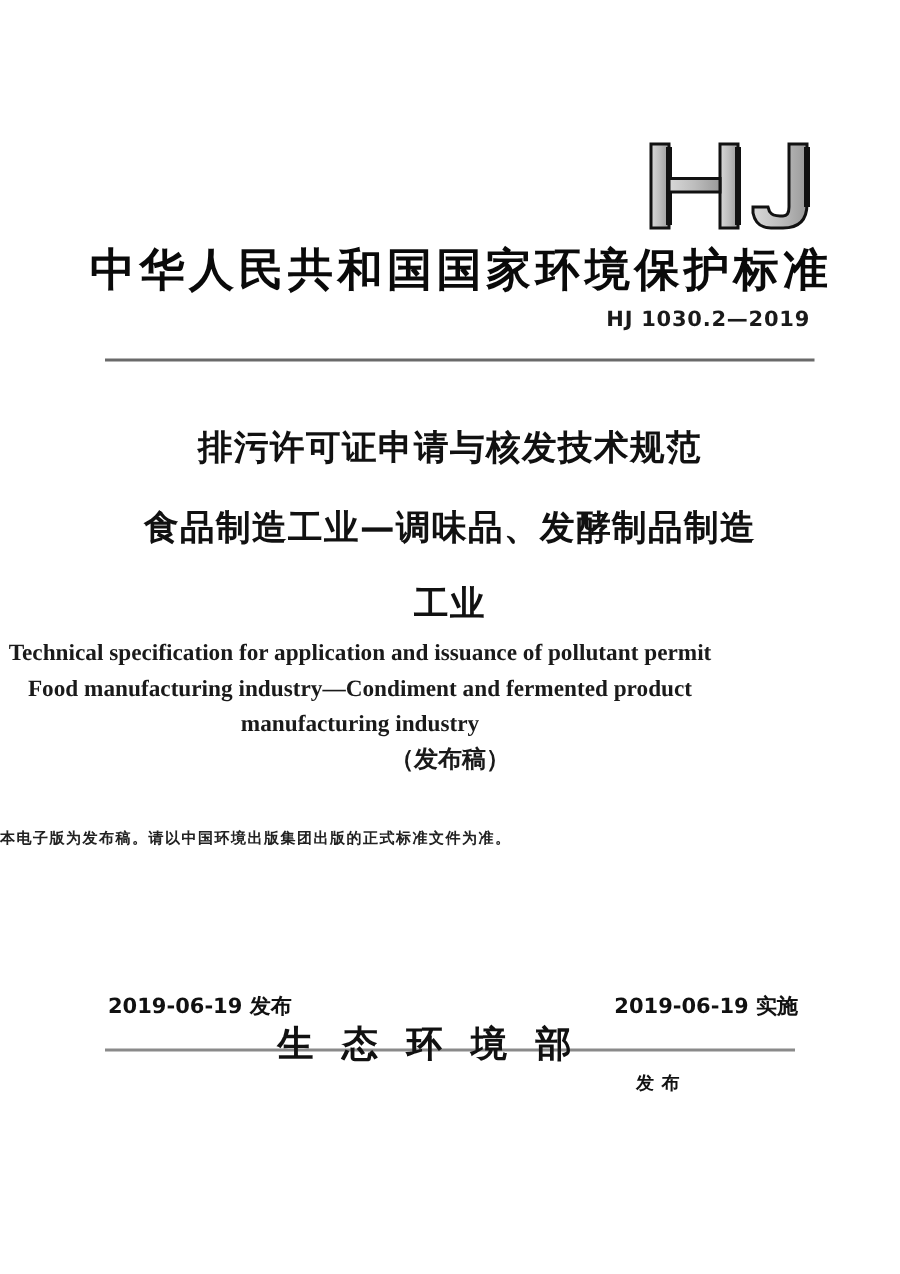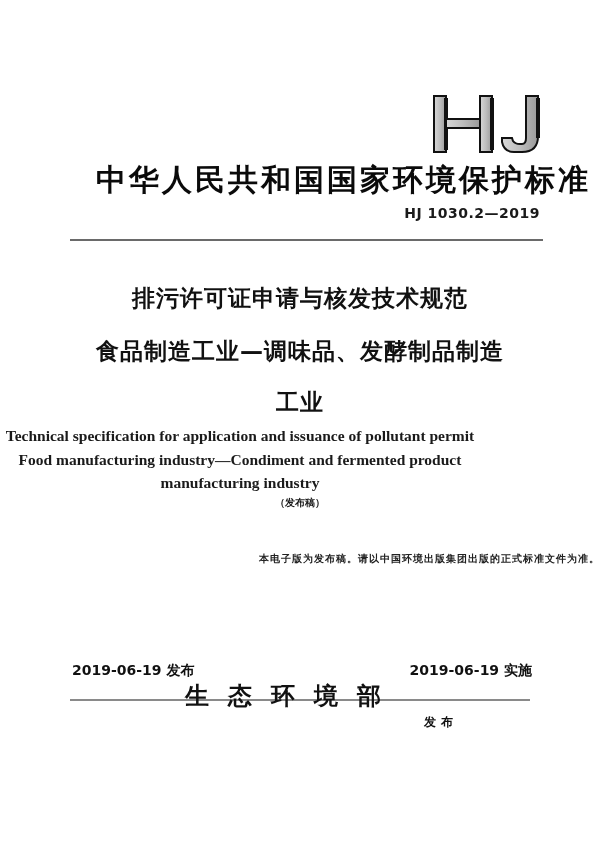--- a/index.html
+++ b/index.html
@@ -29,21 +29,20 @@
     .std-title {
       left: 60px;
       width: 490px;
       top: 160px;
       text-align: center;
       font-size: 30px;
       font-weight: bold;
       letter-spacing: 3px;
       color: #0a0a0a;
       white-space: nowrap;
-      margin-left: 36px;
     }
 
     .std-number {
       right: 60px;
       top: 205px;
       font-size: 14px;
       letter-spacing: 0.5px;
       color: #1a1a1a;
       white-space: nowrap;
     }
@@ -80,29 +79,29 @@
     }
     .en-title.l1 { top: 427px; }
     .en-title.l2 { top: 451px; }
     .en-title.l3 { top: 474px; }
 
     .draft-label {
       left: 0;
       width: 600px;
       top: 496px;
       text-align: center;
-      font-size: 10px;
+      font-size: 16px;
       color: #1a1a1a;
     }
 
     .notice {
       left: 0;
       width: 600px;
       top: 552px;
-      text-align: right;
+      text-align: left;
       font-family: "DejaVu Serif", "Liberation Serif", serif;
       font-size: 10px;
       color: #222222;
       letter-spacing: 1px;
       white-space: nowrap;
     }
 
     .date-issue {
       left: 72px;
       top: 662px;

